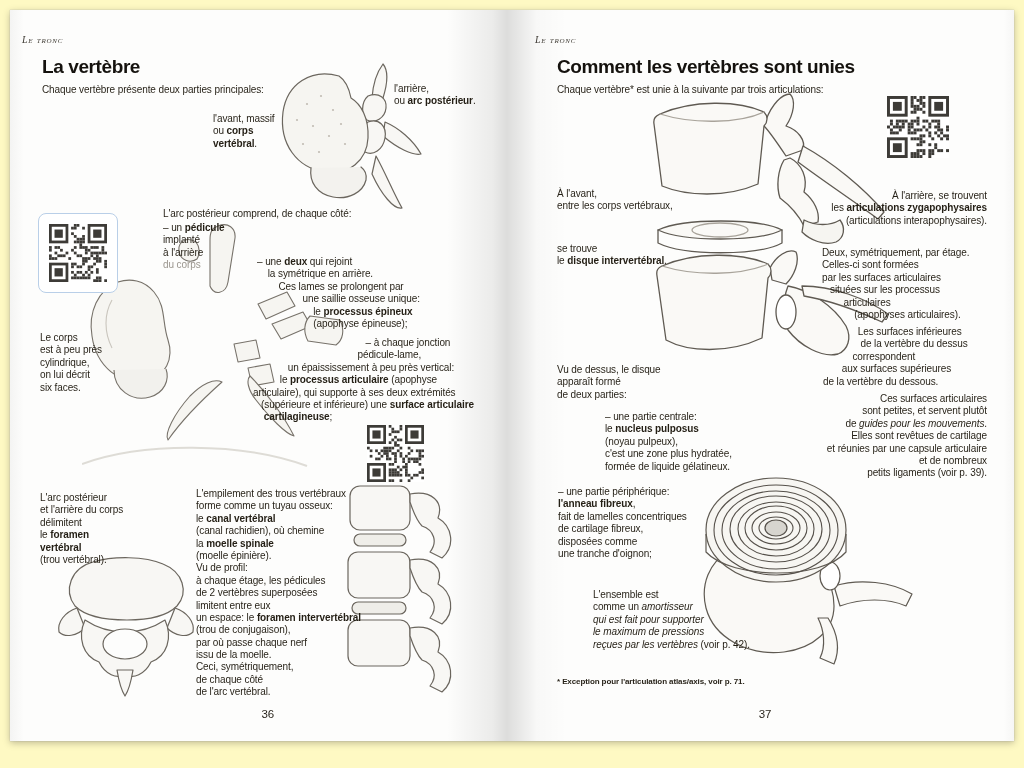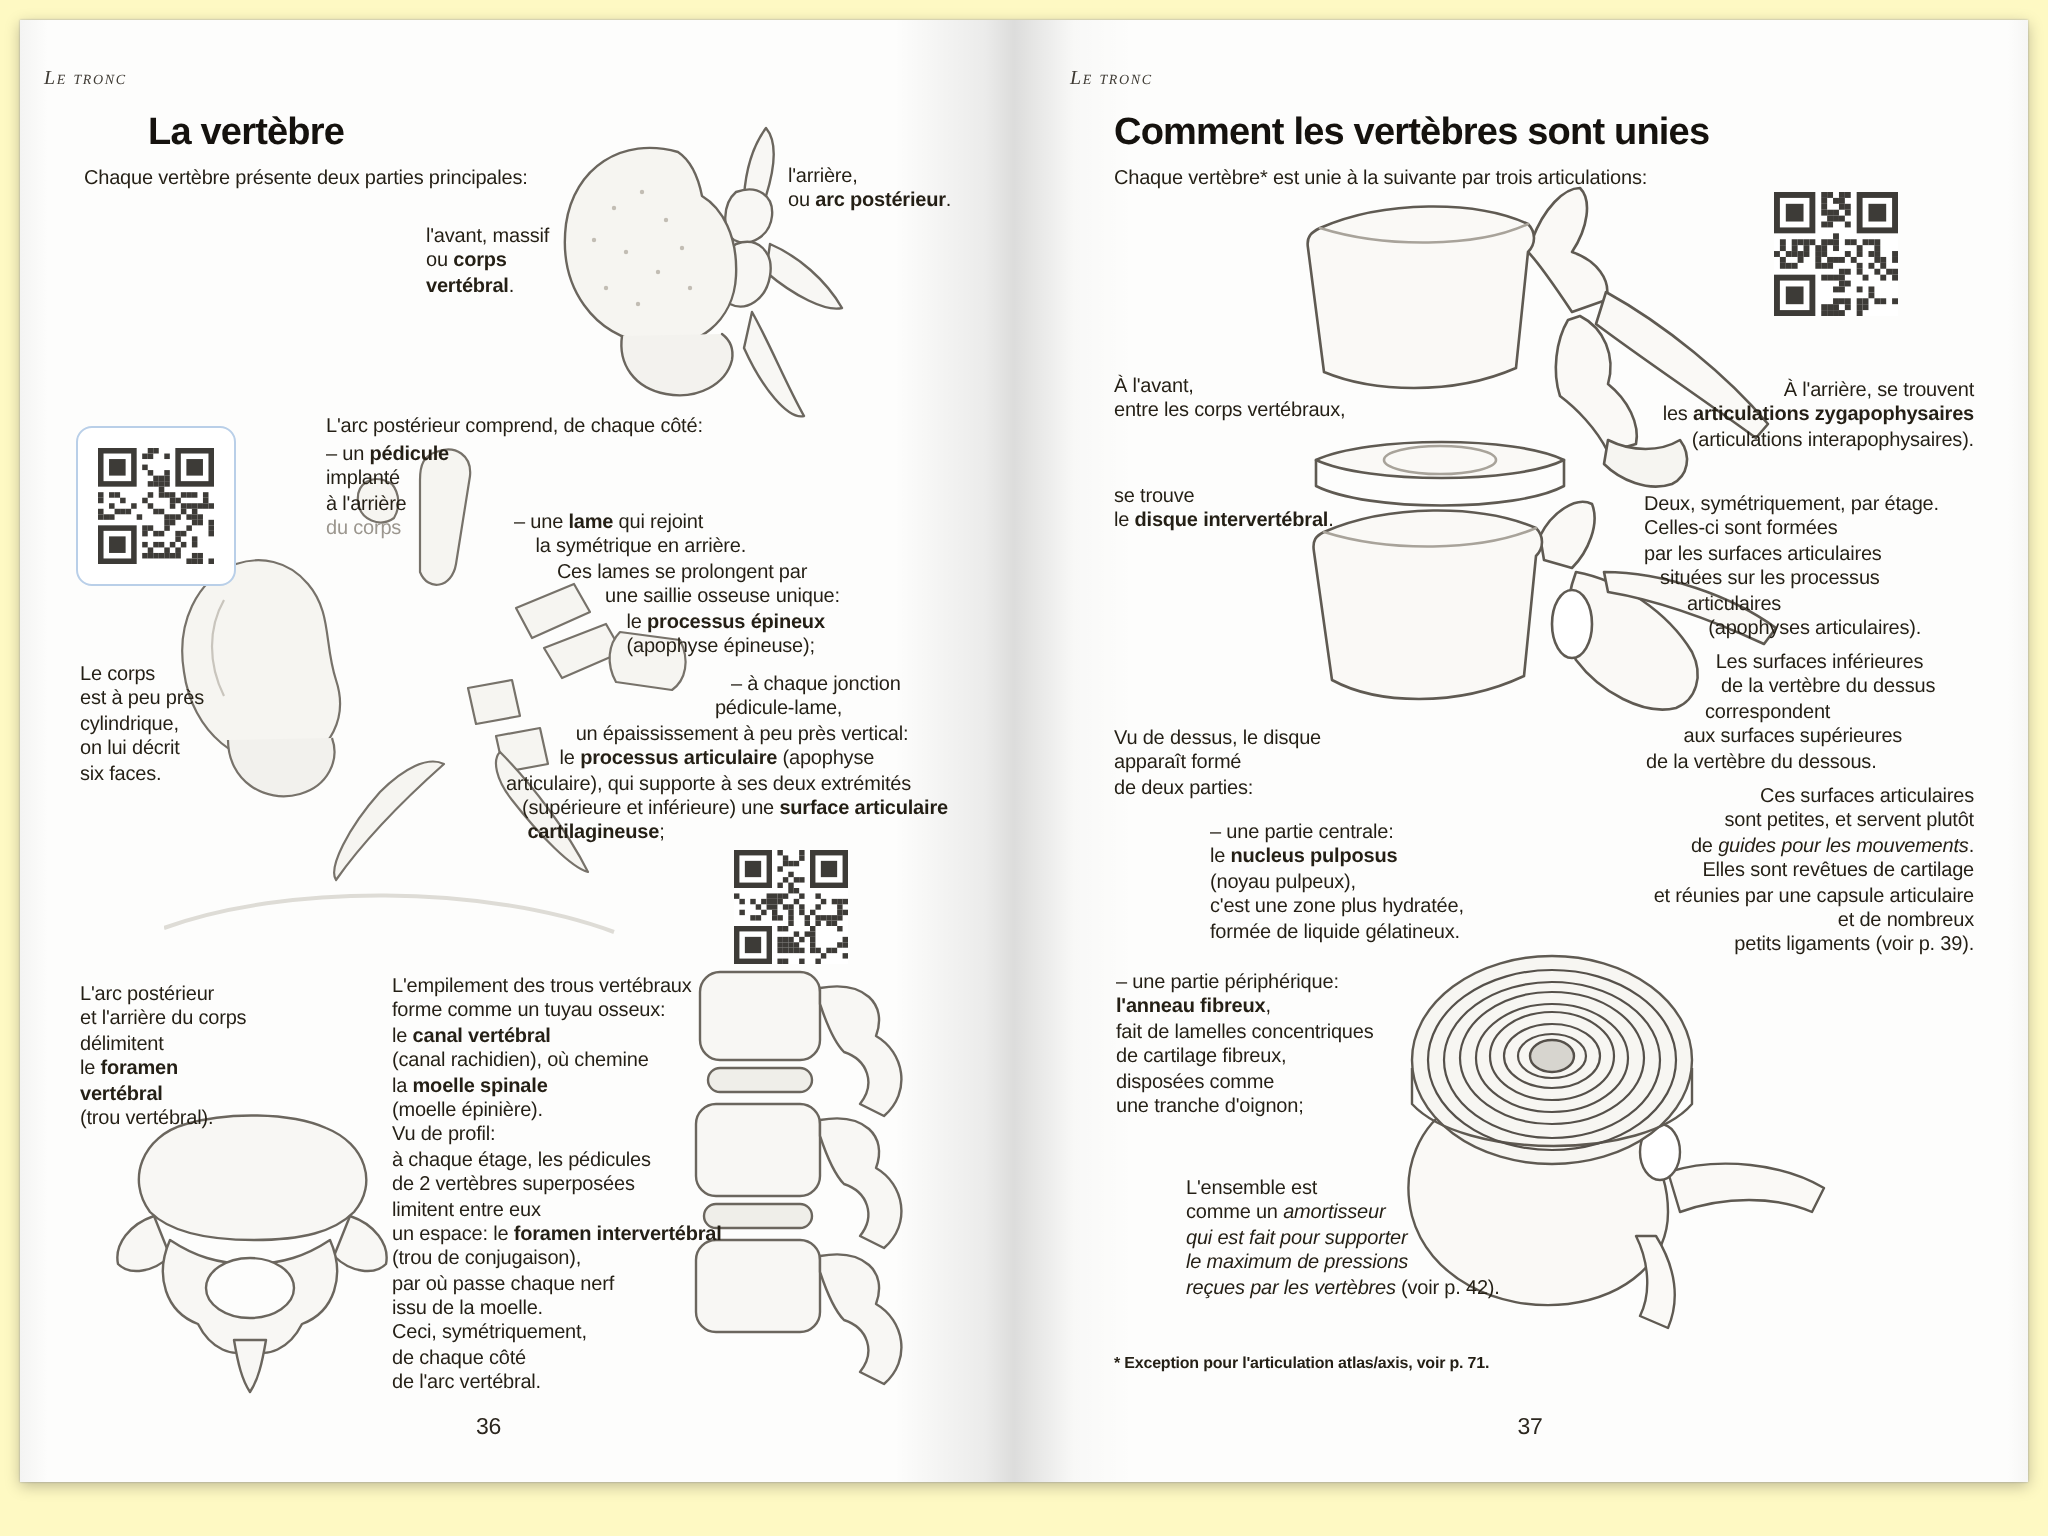--- a/index.html
+++ b/index.html
@@ -30,21 +30,21 @@
          display:flex;align-items:center;justify-content:center;z-index:2;}
 </style>
 </head>
 <body>
 
 <div id="stage">
   <div class="spread">
 
     <div class="page page-left">
       <div class="txt rh" style="left:12px;top:24px;">Le tronc</div>
-      <div class="txt title" style="left:32px;top:47px;margin-left:32px;">La vertèbre</div>
+      <div class="txt title" style="left:32px;top:47px;">La vertèbre</div>
       <div class="txt" style="left:32px;top:74px;">Chaque vertèbre présente deux parties principales:</div>
 
       <div class="txt" style="left:203px;top:103px;"><span>l'avant, massif
 ou </span><span class="b">corps</span><span>
 </span><span class="b">vertébral</span><span>.</span></div>
       <div class="txt" style="left:384px;top:73px;"><span>l'arrière,
 ou </span><span class="b">arc postérieur</span><span>.</span></div>
 
 
       <div class="qrbox" style="left:28px;top:203px;width:78px;height:78px;">
@@ -161,21 +161,21 @@
               <rect x="1" y="15" width="5" height="5" fill="#fff"></rect>
               <rect x="2" y="16" width="3" height="3" fill="#3d3b37"></rect>
             </svg></div>
       </div>
 
       <div class="txt" style="left:153px;top:198px;">L'arc postérieur comprend, de chaque côté:</div>
       <div class="txt" style="left:153px;top:212px;"><span>– un </span><span class="b">pédicule</span><span>
 implanté
 à l'arrière
 </span><span class="g">du corps</span></div>
-      <div class="txt" style="left:247px;top:246px;"><span>– une </span><span class="b">lame</span><span> qui rejoint
+      <div class="txt" style="left:247px;top:246px;"><span>– une </span><span class="b">deux</span><span> qui rejoint
     la symétrique en arrière.
         Ces lames se prolongent par
                  une saillie osseuse unique:
                      le </span><span class="b">processus épineux</span><span>
                      (apophyse épineuse);</span></div>
       <div class="txt" style="left:243px;top:327px;"><span>                                          – à chaque jonction
                                        pédicule-lame,
              un épaississement à peu près vertical:
           le </span><span class="b">processus articulaire</span><span> (apophyse
 articulaire), qui supporte à ses deux extrémités
@@ -318,21 +318,21 @@
 de 2 vertèbres superposées
 limitent entre eux
 un espace: le </span><span class="b">foramen intervertébral</span><span>
 (trou de conjugaison),
 par où passe chaque nerf
 issu de la moelle.
 Ceci, symétriquement,
 de chaque côté
 de l'arc vertébral.</span></div>
 
-      <div class="txt pagenum" style="left:228px;top:697px;width:36px;text-align:left;">36</div>
+      <div class="txt pagenum" style="left:228px;top:697px;width:36px;text-align:right;">36</div>
 
       <svg class="illus" style="left:263px;top:50px;" width="152" height="160" viewBox="0 0 152 160">
         <g fill="#f8f7f4" stroke="#6b665e" stroke-width="1.2" stroke-linejoin="round" stroke-linecap="round">
           <path d="M99 38 C100 24 104 12 110 4 C115 10 115 22 110 38 C108 44 101 44 99 38 Z"></path>
           <path d="M112 62 C126 68 140 80 148 94 C140 96 124 88 110 76 Z"></path>
           <path d="M103 96 C112 112 120 132 129 148 C121 150 108 134 99 114 Z"></path>
           <path d="M95 36 C106 32 114 38 113 48 C112 58 102 64 94 60 C88 56 88 42 95 36 Z"></path>
           <path d="M95 62 C106 58 114 66 112 78 C110 90 100 96 92 92 C86 88 86 68 95 62 Z"></path>
           <path d="M66 16 C38 8 14 24 10 52 C6 84 24 108 52 112 C76 116 94 100 95 78 C96 58 88 44 78 38 C76 28 72 20 66 16 Z" fill="#f6f5f1"></path>
           <path d="M38 108 C36 122 44 134 60 137 C76 140 90 132 93 120 C94 114 92 110 88 107" fill="#f3f2ee"></path>

